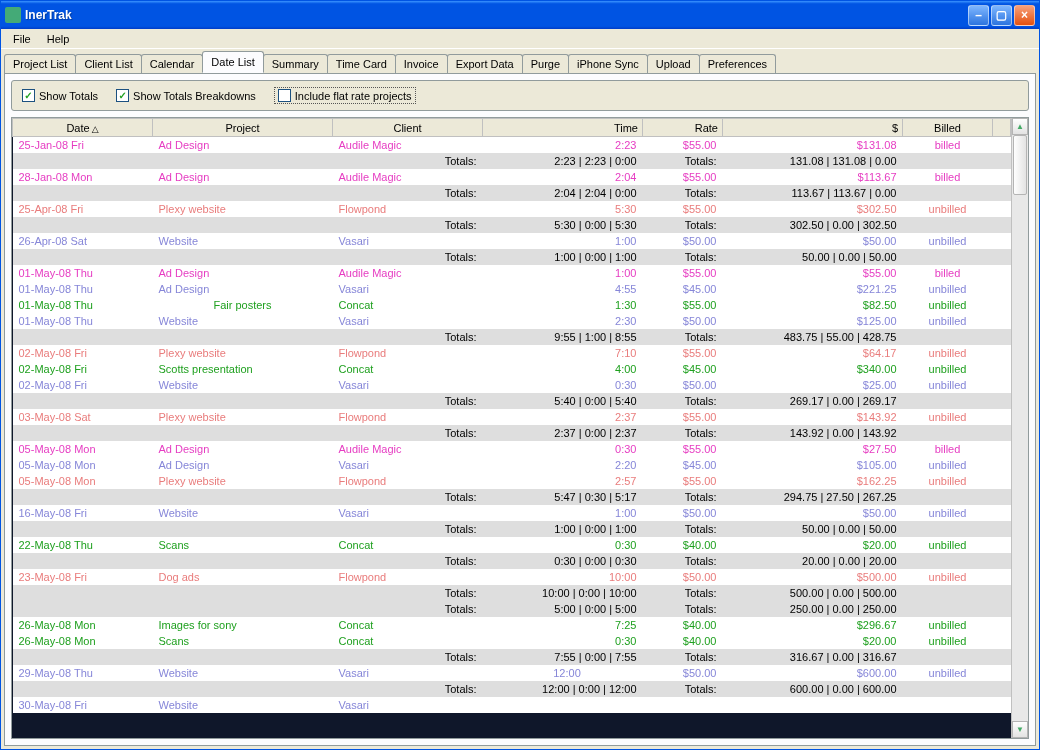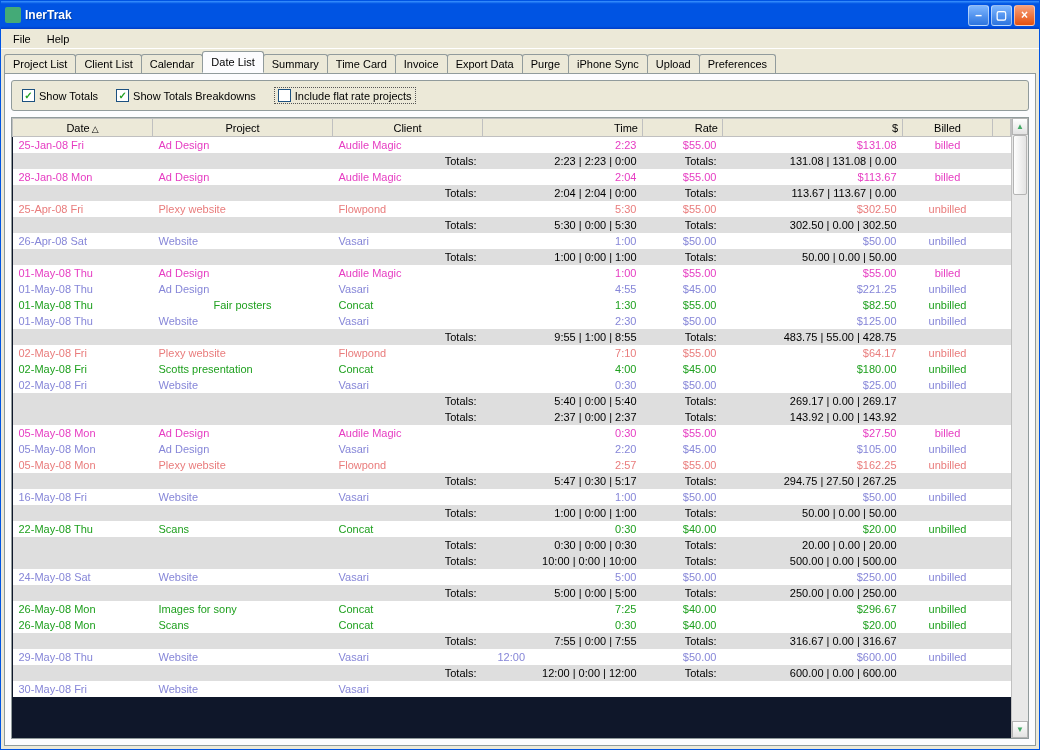--- a/index.html
+++ b/index.html
@@ -255,21 +255,21 @@
                 <td class="c-amt salmon" style="text-align: right;">$64.17</td>
                 <td class="c-bill salmon" style="text-align: center;">unbilled</td>
                 <td class="c-pad salmon"></td>
               </tr>
               <tr class="data">
                 <td class="c-date green" style="text-align: left;">02-May-08 Fri</td>
                 <td class="c-proj green" style="text-align: left;">Scotts presentation</td>
                 <td class="c-client green" style="text-align: left;">Concat</td>
                 <td class="c-time green" style="text-align: right;">4:00</td>
                 <td class="c-rate green" style="text-align: right;">$45.00</td>
-                <td class="c-amt green" style="text-align: right;">$180.00</td>
+                <td class="c-amt green" style="text-align: right;">$340.00</td>
                 <td class="c-bill green" style="text-align: center;">unbilled</td>
                 <td class="c-pad green"></td>
               </tr>
               <tr class="data">
                 <td class="c-date blue" style="text-align: left;">02-May-08 Fri</td>
                 <td class="c-proj blue" style="text-align: left;">Website</td>
                 <td class="c-client blue" style="text-align: left;">Vasari</td>
                 <td class="c-time blue" style="text-align: right;">0:30</td>
                 <td class="c-rate blue" style="text-align: right;">$50.00</td>
                 <td class="c-amt blue" style="text-align: right;">$25.00</td>
@@ -278,20 +278,30 @@
               </tr>
               <tr class="totals">
                 <td class="c-date"></td>
                 <td class="c-proj"></td>
                 <td class="c-client" style="text-align: right;">Totals:</td>
                 <td class="c-time" style="text-align: right;">5:40 | 0:00 | 5:40</td>
                 <td class="c-rate" style="text-align: right;">Totals:</td>
                 <td class="c-amt" style="text-align: right;">269.17 | 0.00 | 269.17</td>
                 <td class="c-bill"></td>
                 <td class="c-pad"></td>
+              </tr>
+              <tr class="data">
+                <td class="c-date salmon" style="text-align: left;">03-May-08 Sat</td>
+                <td class="c-proj salmon" style="text-align: left;">Plexy website</td>
+                <td class="c-client salmon" style="text-align: left;">Flowpond</td>
+                <td class="c-time salmon" style="text-align: right;">2:37</td>
+                <td class="c-rate salmon" style="text-align: right;">$55.00</td>
+                <td class="c-amt salmon" style="text-align: right;">$143.92</td>
+                <td class="c-bill salmon" style="text-align: center;">unbilled</td>
+                <td class="c-pad salmon"></td>
               </tr>
               <tr class="totals">
                 <td class="c-date"></td>
                 <td class="c-proj"></td>
                 <td class="c-client" style="text-align: right;">Totals:</td>
                 <td class="c-time" style="text-align: right;">2:37 | 0:00 | 2:37</td>
                 <td class="c-rate" style="text-align: right;">Totals:</td>
                 <td class="c-amt" style="text-align: right;">143.92 | 0.00 | 143.92</td>
                 <td class="c-bill"></td>
                 <td class="c-pad"></td>
@@ -369,39 +379,39 @@
               <tr class="totals">
                 <td class="c-date"></td>
                 <td class="c-proj"></td>
                 <td class="c-client" style="text-align: right;">Totals:</td>
                 <td class="c-time" style="text-align: right;">0:30 | 0:00 | 0:30</td>
                 <td class="c-rate" style="text-align: right;">Totals:</td>
                 <td class="c-amt" style="text-align: right;">20.00 | 0.00 | 20.00</td>
                 <td class="c-bill"></td>
                 <td class="c-pad"></td>
               </tr>
+              <tr class="data">
+                <td class="c-date salmon" style="text-align: left;">23-May-08 Fri</td>
+                <td class="c-proj salmon" style="text-align: left;">Dog ads</td>
+                <td class="c-client salmon" style="text-align: left;">Flowpond</td>
+                <td class="c-time salmon" style="text-align: right;">10:00</td>
+                <td class="c-rate salmon" style="text-align: right;">$50.00</td>
+                <td class="c-amt salmon" style="text-align: right;">$500.00</td>
+                <td class="c-bill salmon" style="text-align: center;">unbilled</td>
+                <td class="c-pad salmon"></td>
+              </tr>
               <tr class="totals">
                 <td class="c-date"></td>
                 <td class="c-proj"></td>
                 <td class="c-client" style="text-align: right;">Totals:</td>
                 <td class="c-time" style="text-align: right;">10:00 | 0:00 | 10:00</td>
                 <td class="c-rate" style="text-align: right;">Totals:</td>
                 <td class="c-amt" style="text-align: right;">500.00 | 0.00 | 500.00</td>
                 <td class="c-bill"></td>
                 <td class="c-pad"></td>
-              </tr>
-              <tr class="data">
-                <td class="c-date blue" style="text-align: left;">24-May-08 Sat</td>
-                <td class="c-proj blue" style="text-align: left;">Website</td>
-                <td class="c-client blue" style="text-align: left;">Vasari</td>
-                <td class="c-time blue" style="text-align: right;">5:00</td>
-                <td class="c-rate blue" style="text-align: right;">$50.00</td>
-                <td class="c-amt blue" style="text-align: right;">$250.00</td>
-                <td class="c-bill blue" style="text-align: center;">unbilled</td>
-                <td class="c-pad blue"></td>
               </tr>
               <tr class="totals">
                 <td class="c-date"></td>
                 <td class="c-proj"></td>
                 <td class="c-client" style="text-align: right;">Totals:</td>
                 <td class="c-time" style="text-align: right;">5:00 | 0:00 | 5:00</td>
                 <td class="c-rate" style="text-align: right;">Totals:</td>
                 <td class="c-amt" style="text-align: right;">250.00 | 0.00 | 250.00</td>
                 <td class="c-bill"></td>
                 <td class="c-pad"></td>
@@ -433,21 +443,21 @@
                 <td class="c-time" style="text-align: right;">7:55 | 0:00 | 7:55</td>
                 <td class="c-rate" style="text-align: right;">Totals:</td>
                 <td class="c-amt" style="text-align: right;">316.67 | 0.00 | 316.67</td>
                 <td class="c-bill"></td>
                 <td class="c-pad"></td>
               </tr>
               <tr class="data">
                 <td class="c-date blue" style="text-align: left;">29-May-08 Thu</td>
                 <td class="c-proj blue" style="text-align: left;">Website</td>
                 <td class="c-client blue" style="text-align: left;">Vasari</td>
-                <td class="c-time blue" style="text-align: left;">12:00</td>
+                <td class="c-time blue" style="text-align: center;">12:00</td>
                 <td class="c-rate blue" style="text-align: right;">$50.00</td>
                 <td class="c-amt blue" style="text-align: right;">$600.00</td>
                 <td class="c-bill blue" style="text-align: center;">unbilled</td>
                 <td class="c-pad blue"></td>
               </tr>
               <tr class="totals">
                 <td class="c-date"></td>
                 <td class="c-proj"></td>
                 <td class="c-client" style="text-align: right;">Totals:</td>
                 <td class="c-time" style="text-align: right;">12:00 | 0:00 | 12:00</td>

